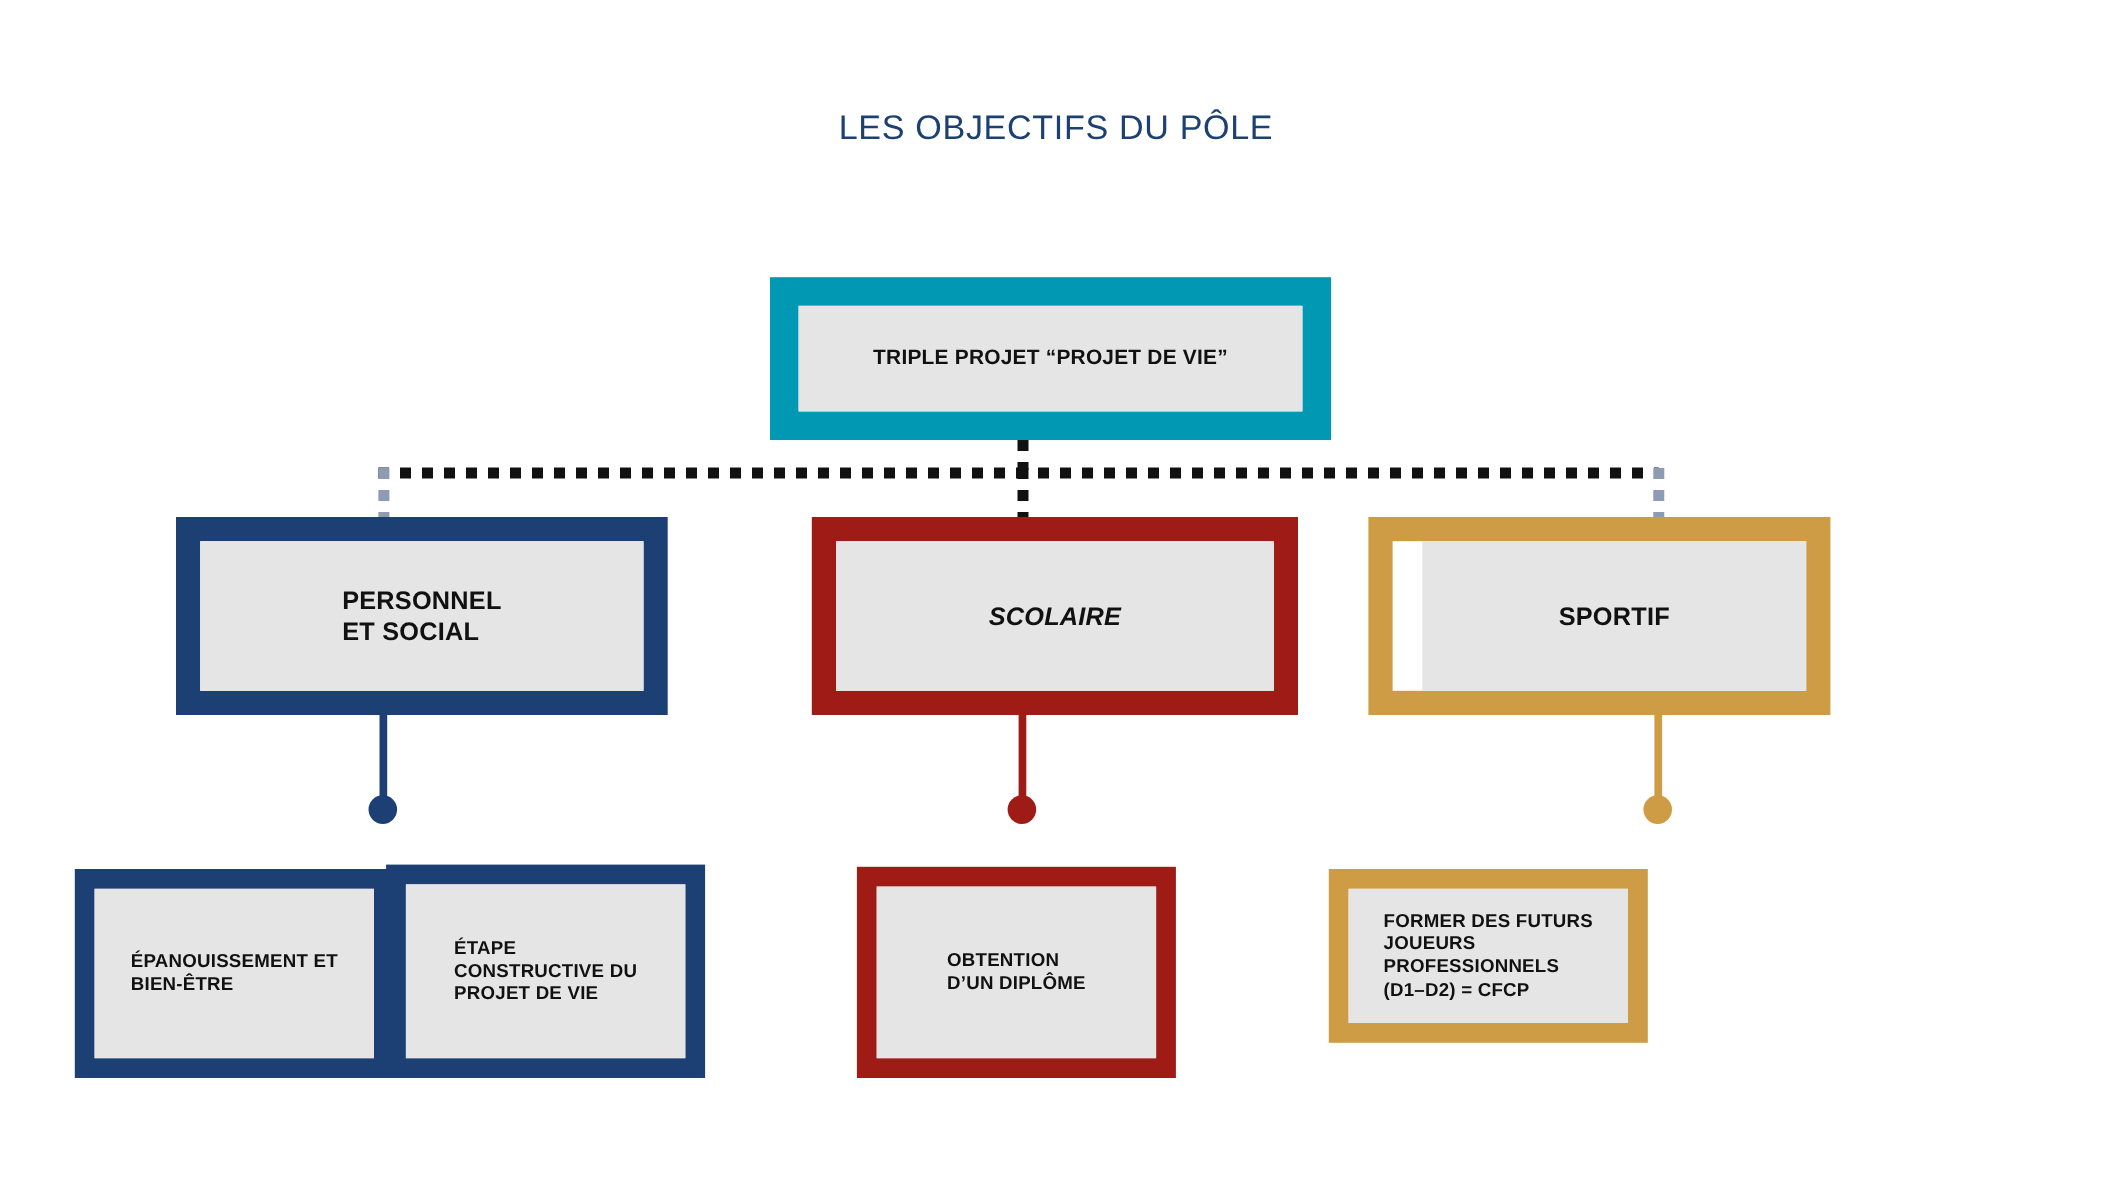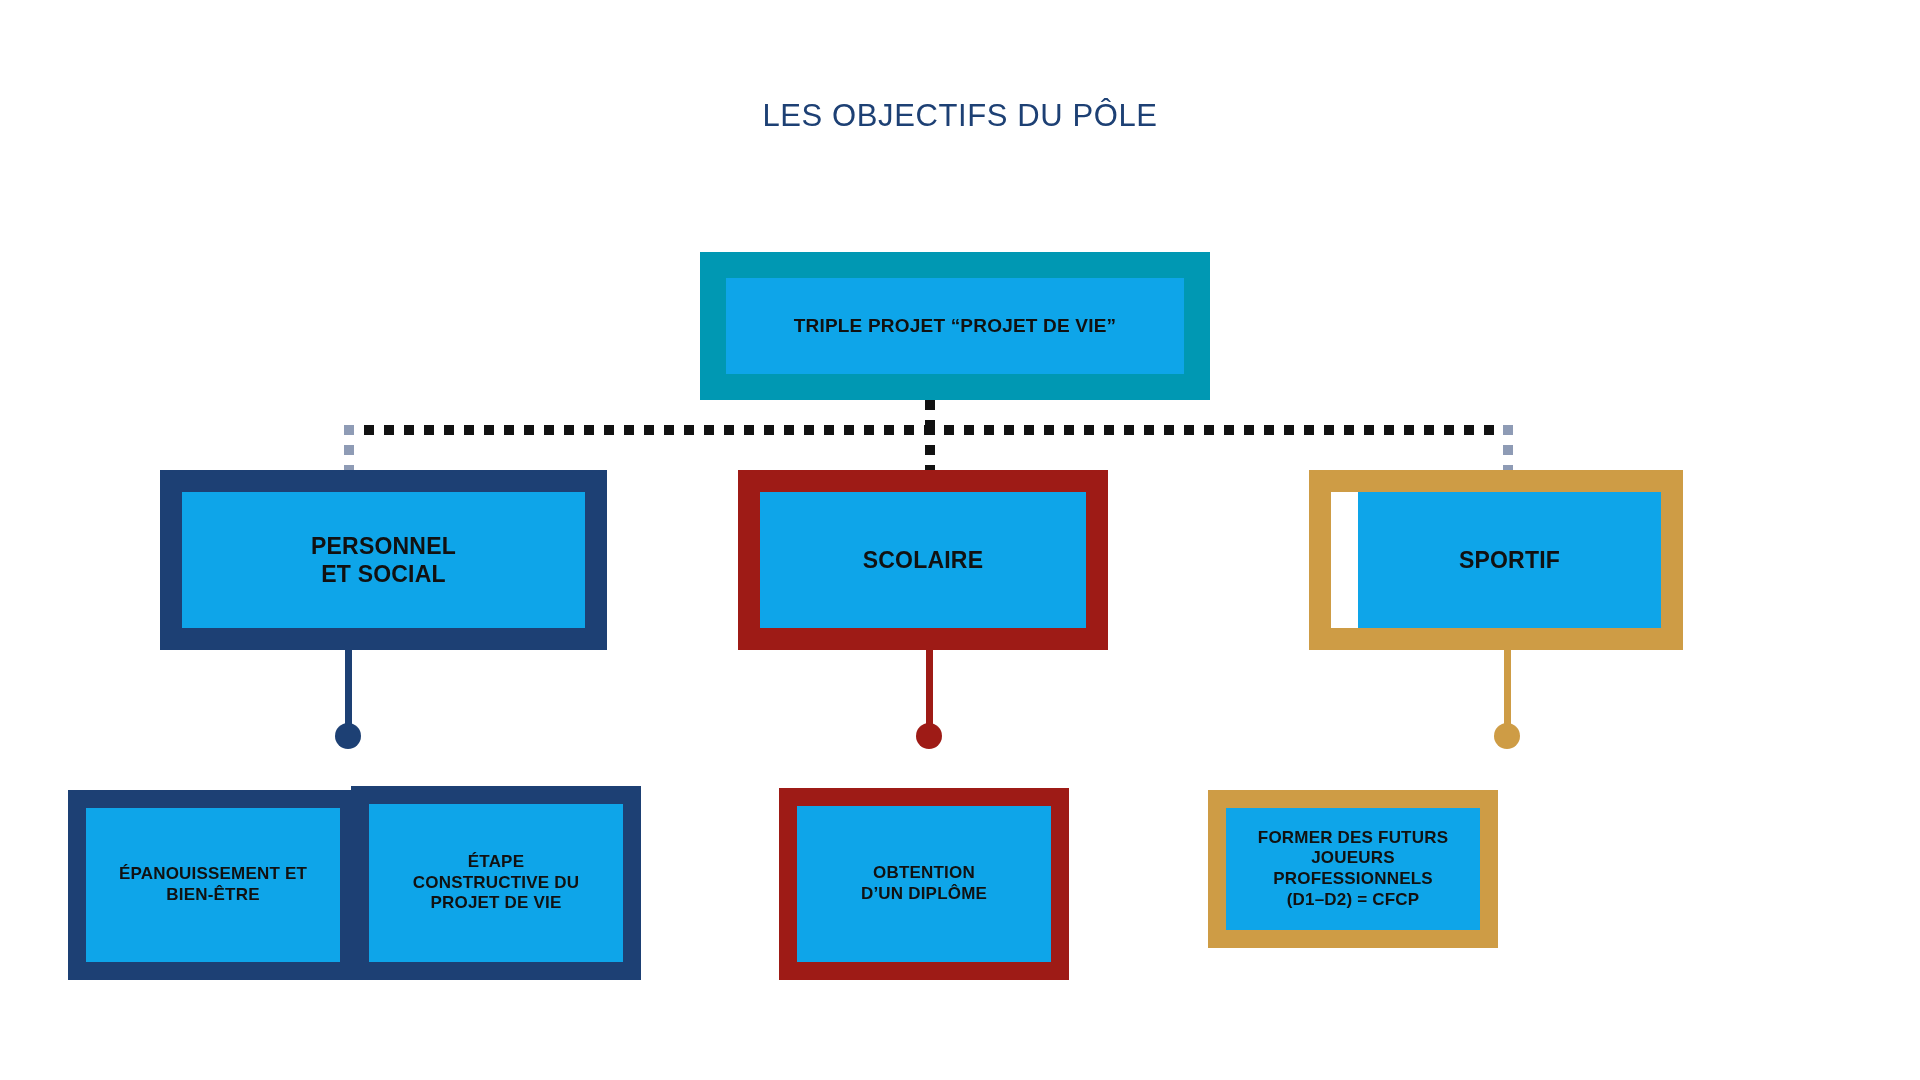--- a/index.html
+++ b/index.html
@@ -42,25 +42,25 @@
     box-sizing: border-box;
     background: #ffffff;
     display: flex;
     align-items: center;
     justify-content: center;
     text-align: center;
   }
   .fbox .inner {
     width: 100%;
     height: 100%;
-    background: #0ea5e9;
+    background: #e5e5e5;
     display: flex;
     align-items: center;
     justify-content: center;
-    text-align: center;
+    text-align: left;
     box-sizing: border-box;
     padding: 2px 6px;
   }
   .fbox .label {
     font-weight: 700;
     color: #111111;
     line-height: 1.22;
     letter-spacing: 0.2px;
     white-space: pre-line;
     font-family: "Liberation Sans", sans-serif;
@@ -82,27 +82,28 @@
 
   #box-mid-personnel {
     left: 160px;
     top: 470px;
     width: 447px;
     border: 22px solid #1D4074;
   }
   #box-mid-scolaire {
     left: 738px;
     top: 470px;
-    width: 370px;
+    width: 442px;
     border: 22px solid #9E1B16;
+    font-style: italic;
   }
   #box-mid-sportif {
-    left: 1309px;
+    left: 1244px;
     top: 470px;
-    width: 374px;
+    width: 420px;
     border: 22px solid #CE9C45;
     padding-left: 27px;
   }
 
   
   .bot-box .label { font-size: 17px; }
 
   #box-bot-epanouissement {
     left: 48px;
     top: 790px;

